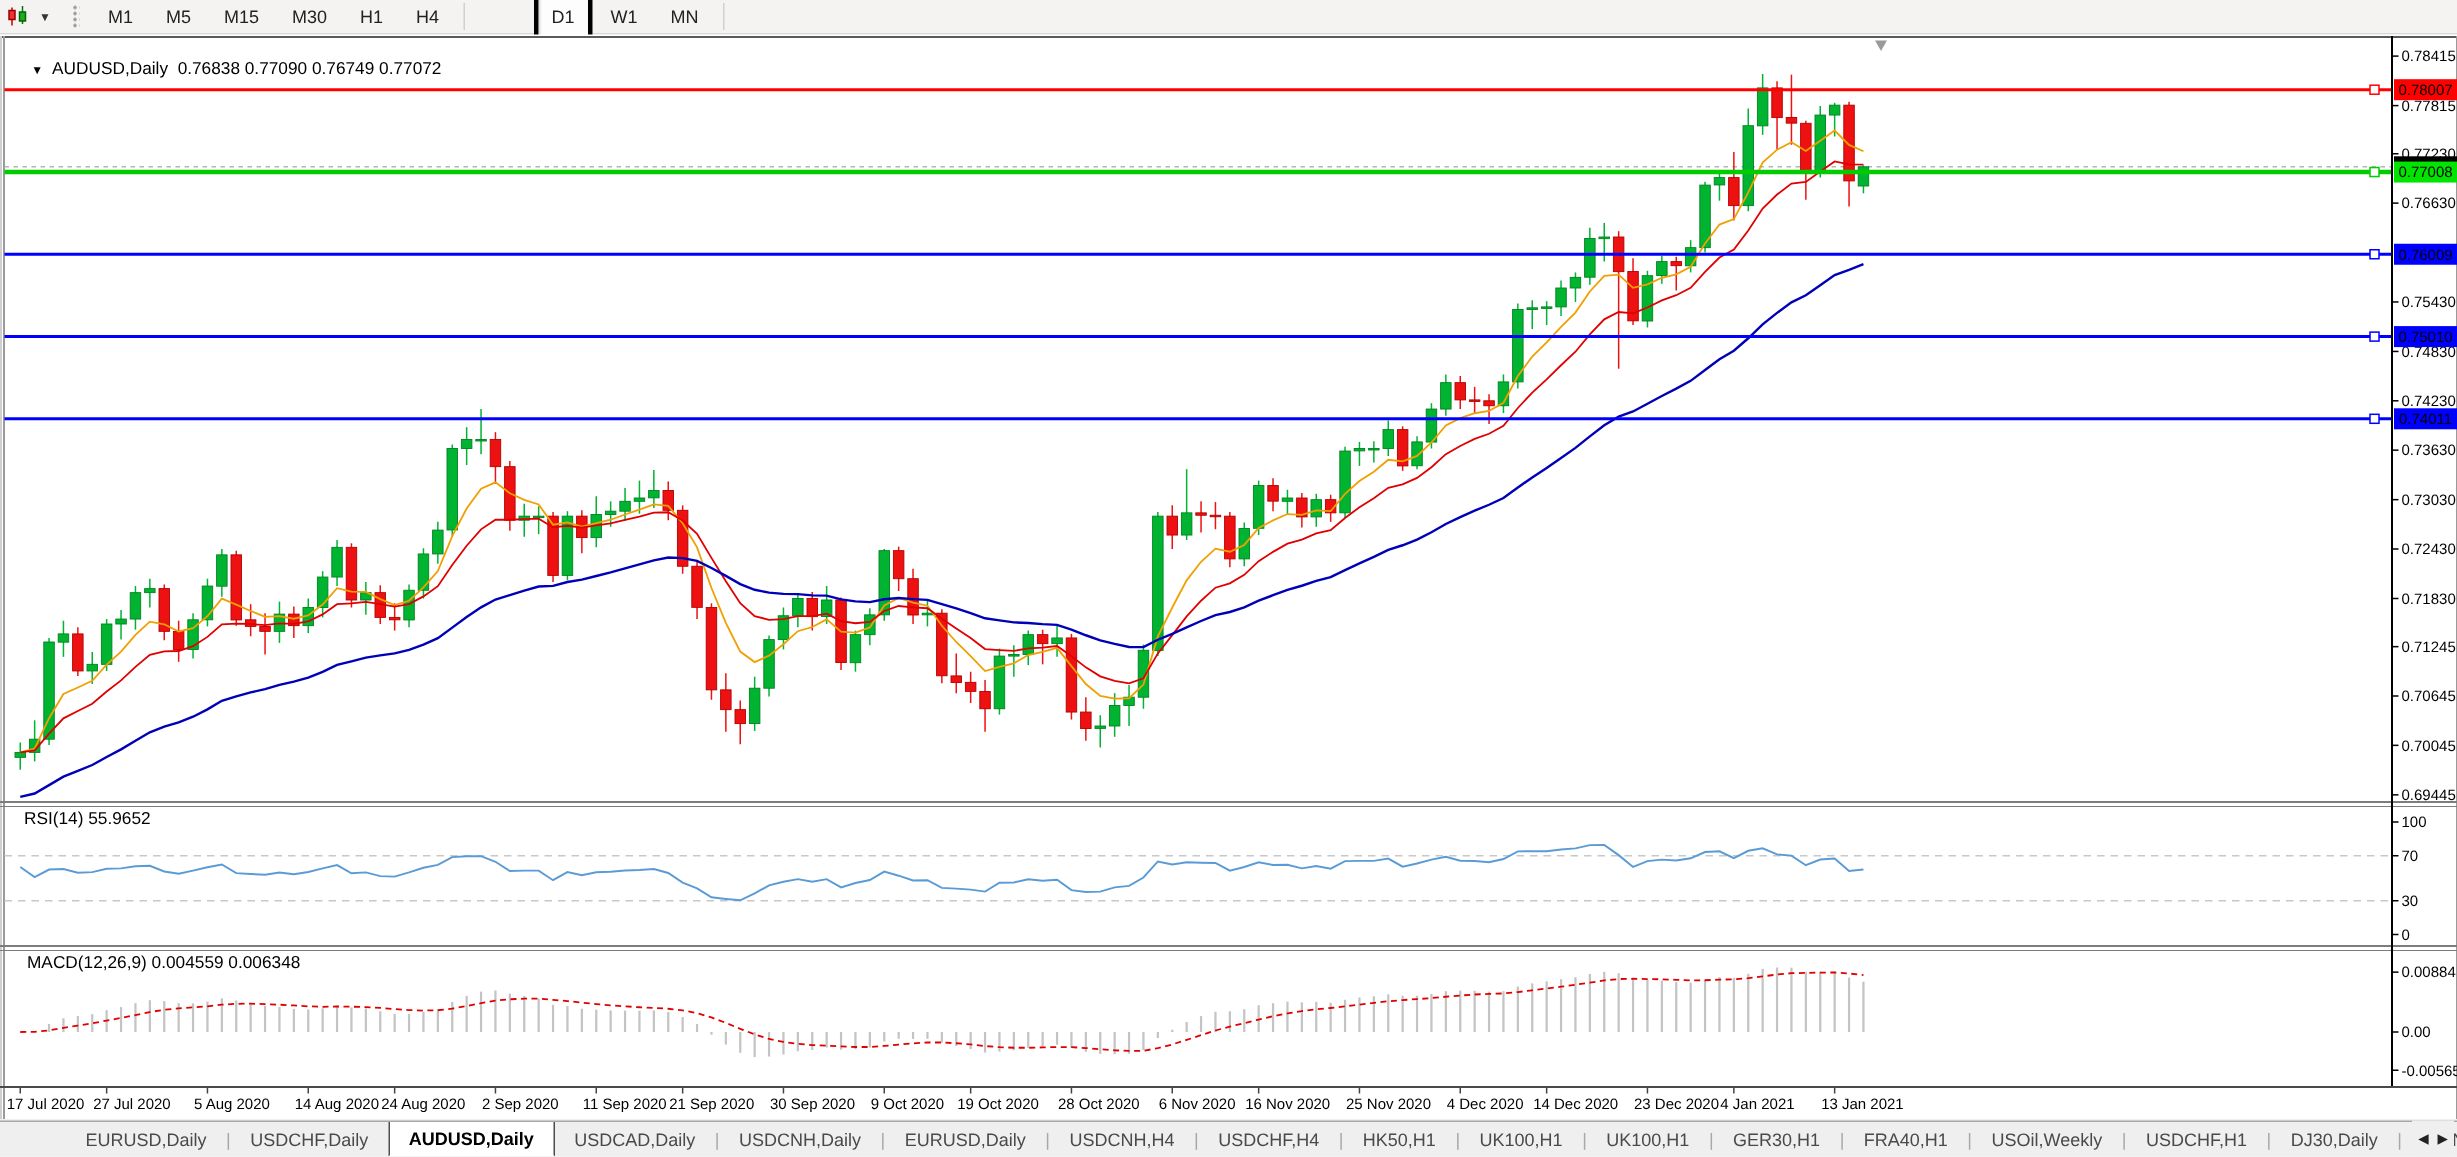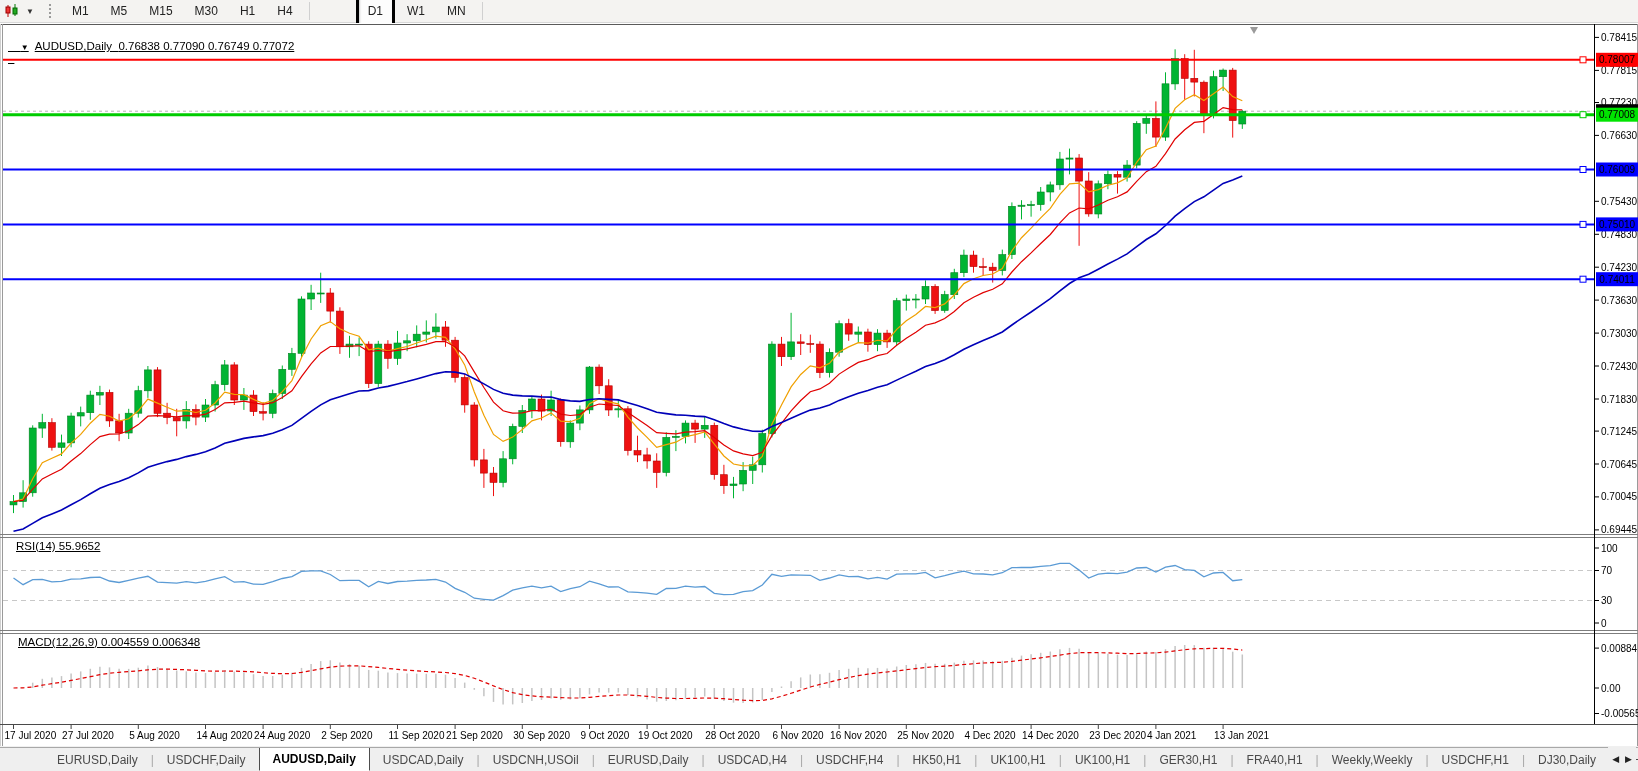--- a/index.html
+++ b/index.html
@@ -12,21 +12,21 @@
   .grip{width:5px;height:16px;margin:0 8px;background-image:radial-gradient(#9a9a9a 1px,transparent 1.2px);
     background-size:4px 4px;}
   .tf-btn{font-size:12px;color:#222;padding:13px 9px;margin:0 1px;border:1px solid transparent;
     cursor:default;line-height:14px;}
   .tf-btn.active{background:#fdfdfd;border:3px solid #000000;box-shadow:inset 1px 1px 2px rgba(0,0,0,.18);margin-left:41px;}
   .tb-sep{width:1px;height:18px;background:#d0d0d0;margin:0 5px;}
   
   #chart-root{position:absolute;left:0;top:23px;width:1638px;height:544px;background:#fff;}
   #svg{position:absolute;left:0;top:-23px;}
   svg text{font-family:"Liberation Sans",sans-serif;font-size:10px;fill:#000;}
-  .overlay{position:absolute;font-size:11.5px;color:#000;white-space:pre;z-index:5;text-decoration:underline;}
+  .overlay{position:absolute;font-size:11.5px;color:#000;white-space:pre;z-index:5;}
   #title-overlay{left:8px;top:5px;}
   #title-collapse{font-size:8px;margin-right:6px;}
   #rsi-label{left:16px;top:517px;}
   #macd-label{left:18px;top:613px;}
   
   #tabbar{position:absolute;left:0;top:747px;width:1638px;height:24px;background:#efefef;
     border-top:1px solid #a8a8a8;display:flex;align-items:stretch;box-sizing:border-box;
     font-size:12px;color:#4a4a4a;padding-left:44px;overflow:hidden;}
   .tab{display:flex;align-items:center;padding:0 13px;white-space:nowrap;cursor:default;}
   .tab.active{background:#fff;border:1px solid #4d4d4d;border-bottom:1px solid #fff;
@@ -602,39 +602,39 @@
   <div class="overlay" id="macd-label">MACD(12,26,9) 0.004559 0.006348</div>
 </div>
 
 <div id="tabbar">
     <div class="tab">EURUSD,Daily</div>
     <span class="tab-sep">|</span>
     <div class="tab">USDCHF,Daily</div>
     <div class="tab active">AUDUSD,Daily</div>
     <div class="tab">USDCAD,Daily</div>
     <span class="tab-sep">|</span>
-    <div class="tab">USDCNH,USOil</div>
+    <div class="tab">USDCNH,Daily</div>
     <span class="tab-sep">|</span>
     <div class="tab">EURUSD,Daily</div>
     <span class="tab-sep">|</span>
-    <div class="tab">USDCAD,H4</div>
+    <div class="tab">USDCNH,H4</div>
     <span class="tab-sep">|</span>
     <div class="tab">USDCHF,H4</div>
     <span class="tab-sep">|</span>
     <div class="tab">HK50,H1</div>
     <span class="tab-sep">|</span>
     <div class="tab">UK100,H1</div>
     <span class="tab-sep">|</span>
     <div class="tab">UK100,H1</div>
     <span class="tab-sep">|</span>
     <div class="tab">GER30,H1</div>
     <span class="tab-sep">|</span>
     <div class="tab">FRA40,H1</div>
     <span class="tab-sep">|</span>
-    <div class="tab">Weekly,Weekly</div>
+    <div class="tab">USOil,Weekly</div>
     <span class="tab-sep">|</span>
     <div class="tab">USDCHF,H1</div>
     <span class="tab-sep">|</span>
     <div class="tab">DJ30,Daily</div>
     <span class="tab-sep">|</span>
     <div class="tab">CHINA300,H1</div>
   </div>
 <div id="tab-arrows">
   <span>◀</span>
   <span>▶</span>

